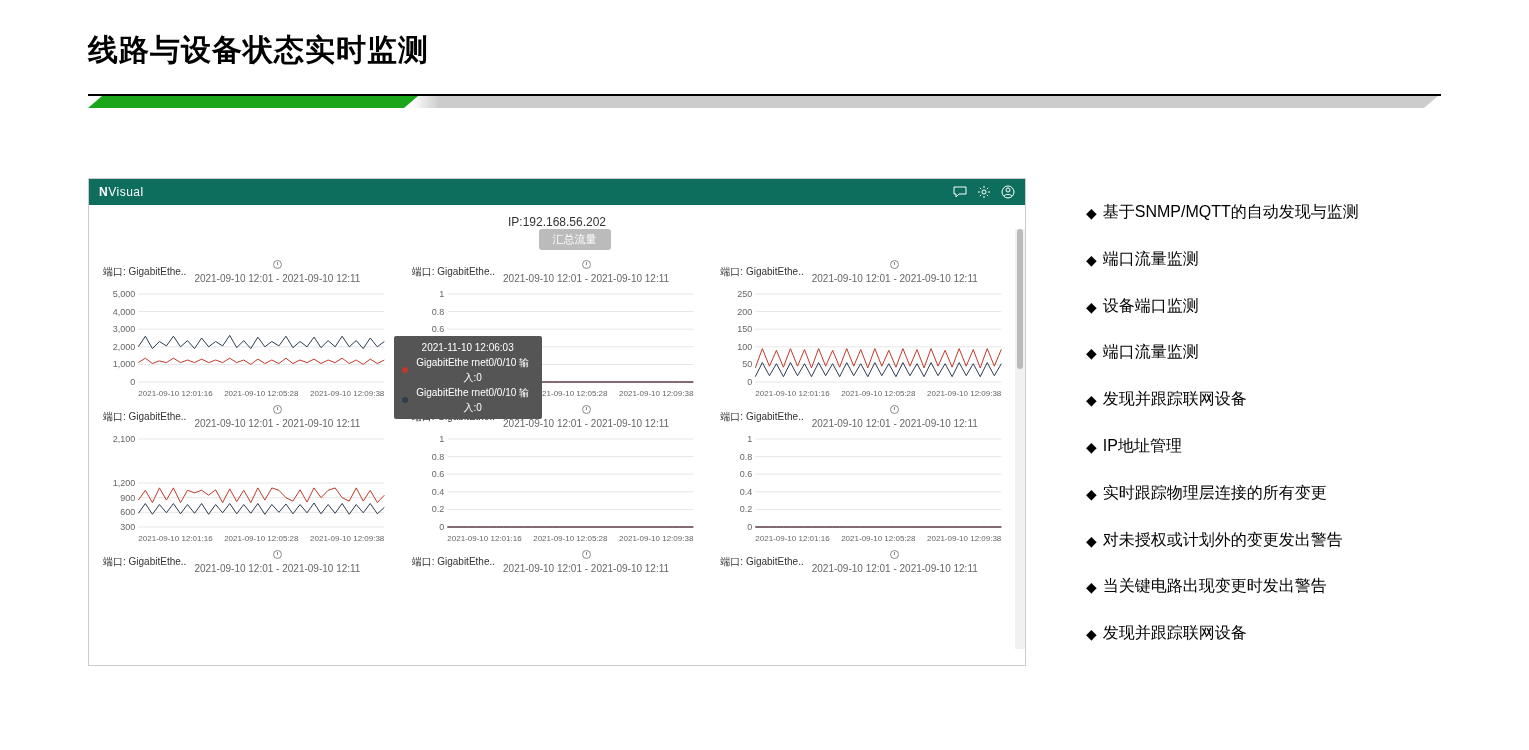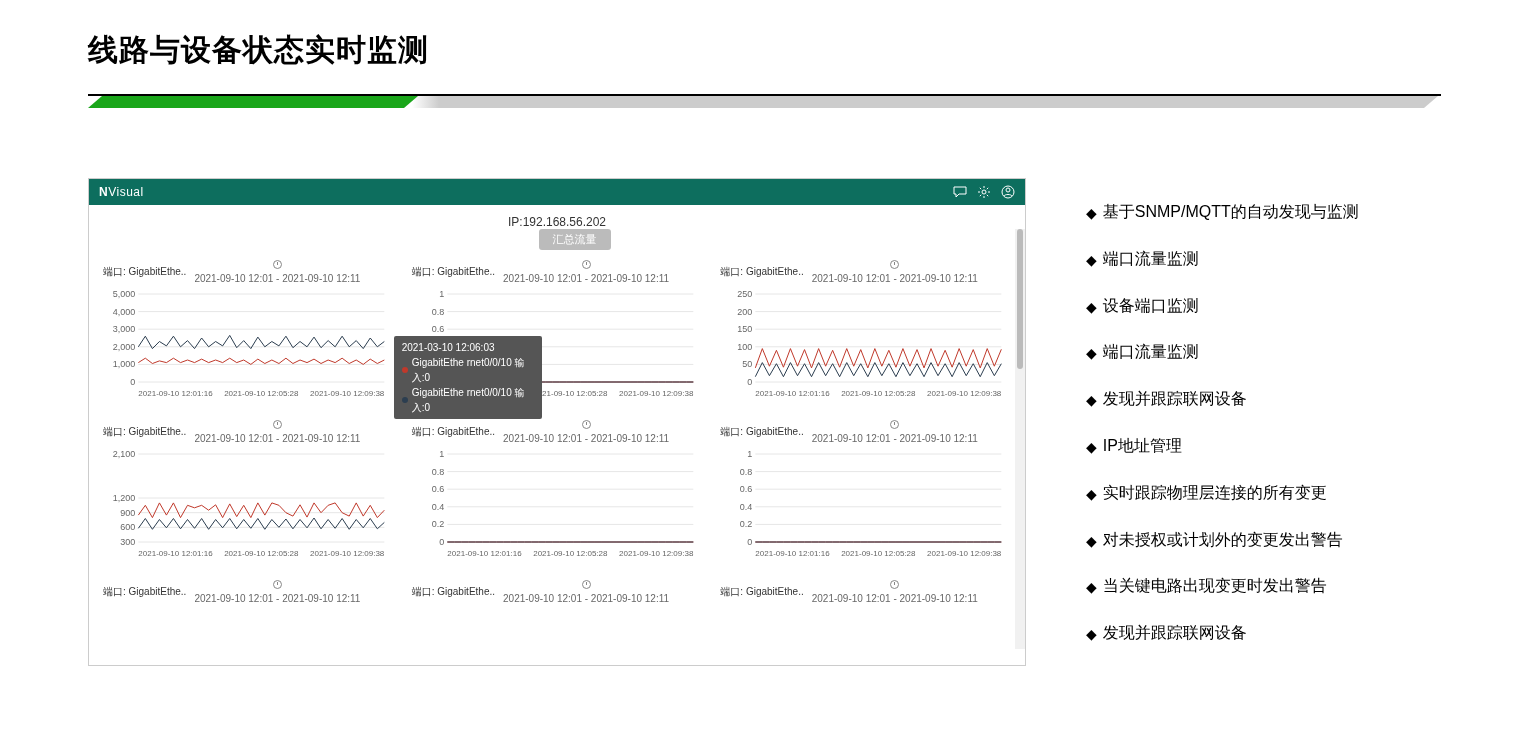--- a/index.html
+++ b/index.html
@@ -110,21 +110,22 @@
       color: #fff;
       font-size: 11px;
       padding: 3px 14px;
       border-radius: 3px;
       cursor: pointer;
       margin-left: 35px;
     }
     .chart-grid {
       display: grid;
       grid-template-columns: repeat(3, 1fr);
-      gap: 20px 18px;
+      gap: 5px 18px;
+      text-align: center;
     }
     .chart-panel {
       position: relative;
     }
     .chart-head {
       display: flex;
       align-items: center;
       gap: 8px;
       font-size: 10px;
       color: #333;
@@ -304,21 +305,21 @@
                 <text x="27" y="24.599999999999994" text-anchor="end" class="y-label">0.8</text>
                 <line x1="30" x2="276" y1="4" y2="4" class="grid-line"></line>
                 <text x="27" y="7" text-anchor="end" class="y-label">1</text>
                 <text x="30" y="106" text-anchor="start" class="x-label">2021-09-10 12:01:16</text>
                 <text x="153" y="106" text-anchor="middle" class="x-label">2021-09-10 12:05:28</text>
                 <text x="276" y="106" text-anchor="end" class="x-label">2021-09-10 12:09:38</text>
                 <path d="M30.0 92.0 L37.0 92.0 L44.1 92.0 L51.1 92.0 L58.1 92.0 L65.1 92.0 L72.2 92.0 L79.2 92.0 L86.2 92.0 L93.3 92.0 L100.3 92.0 L107.3 92.0 L114.3 92.0 L121.4 92.0 L128.4 92.0 L135.4 92.0 L142.5 92.0 L149.5 92.0 L156.5 92.0 L163.5 92.0 L170.6 92.0 L177.6 92.0 L184.6 92.0 L191.7 92.0 L198.7 92.0 L205.7 92.0 L212.7 92.0 L219.8 92.0 L226.8 92.0 L233.8 92.0 L240.9 92.0 L247.9 92.0 L254.9 92.0 L261.9 92.0 L269.0 92.0 L276.0 92.0 " class="series1" stroke="#c0392b"></path>
                 <path d="M30.0 92.0 L37.0 92.0 L44.1 92.0 L51.1 92.0 L58.1 92.0 L65.1 92.0 L72.2 92.0 L79.2 92.0 L86.2 92.0 L93.3 92.0 L100.3 92.0 L107.3 92.0 L114.3 92.0 L121.4 92.0 L128.4 92.0 L135.4 92.0 L142.5 92.0 L149.5 92.0 L156.5 92.0 L163.5 92.0 L170.6 92.0 L177.6 92.0 L184.6 92.0 L191.7 92.0 L198.7 92.0 L205.7 92.0 L212.7 92.0 L219.8 92.0 L226.8 92.0 L233.8 92.0 L240.9 92.0 L247.9 92.0 L254.9 92.0 L261.9 92.0 L269.0 92.0 L276.0 92.0 " class="series2" stroke="#2c3e50"></path>
               </svg>
               <div class="tooltip-box">
-      <div>2021-03-10 12:06:03</div>
+      <div>2021-11-10 12:06:03</div>
       <div class="tooltip-row">
                   <span class="dot dot-red"></span>
                   <span>GigabitEthe rnet0/0/10 输入:0</span>
                 </div>
       <div class="tooltip-row">
                   <span class="dot dot-blue"></span>
                   <span>GigabitEthe rnet0/0/10 输入:0</span>
                 </div>
               </div>
             </div>

